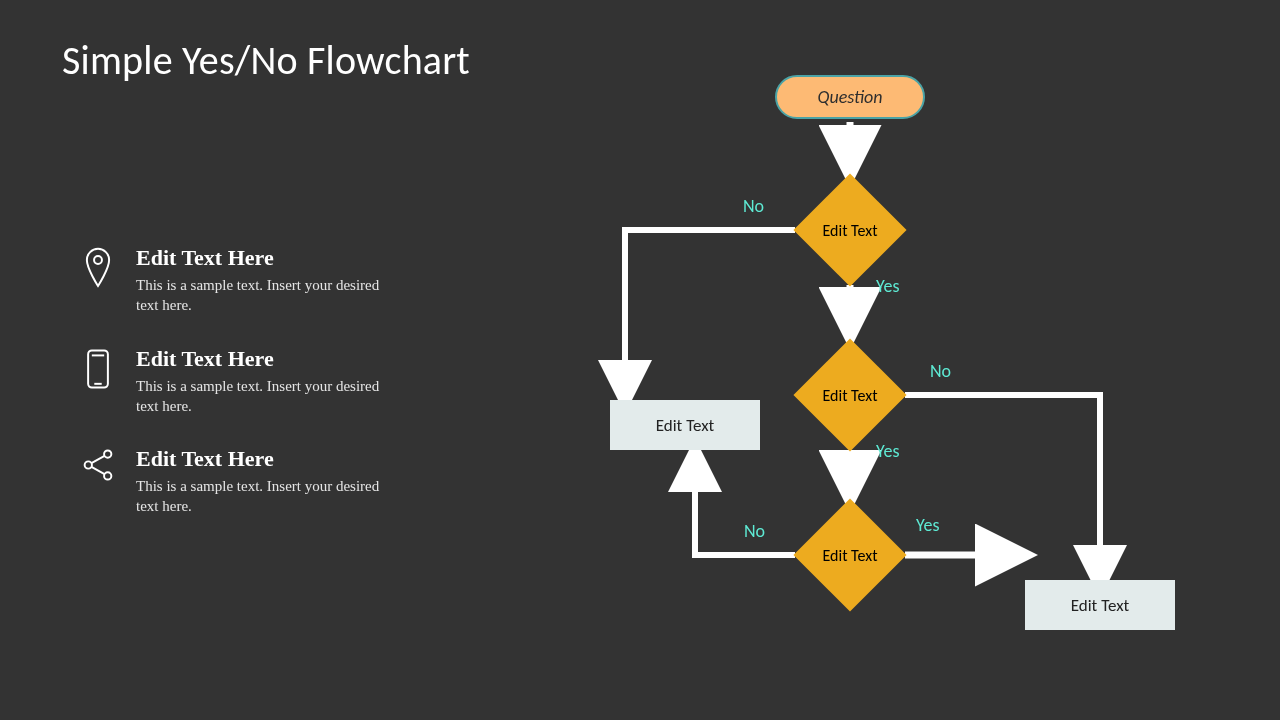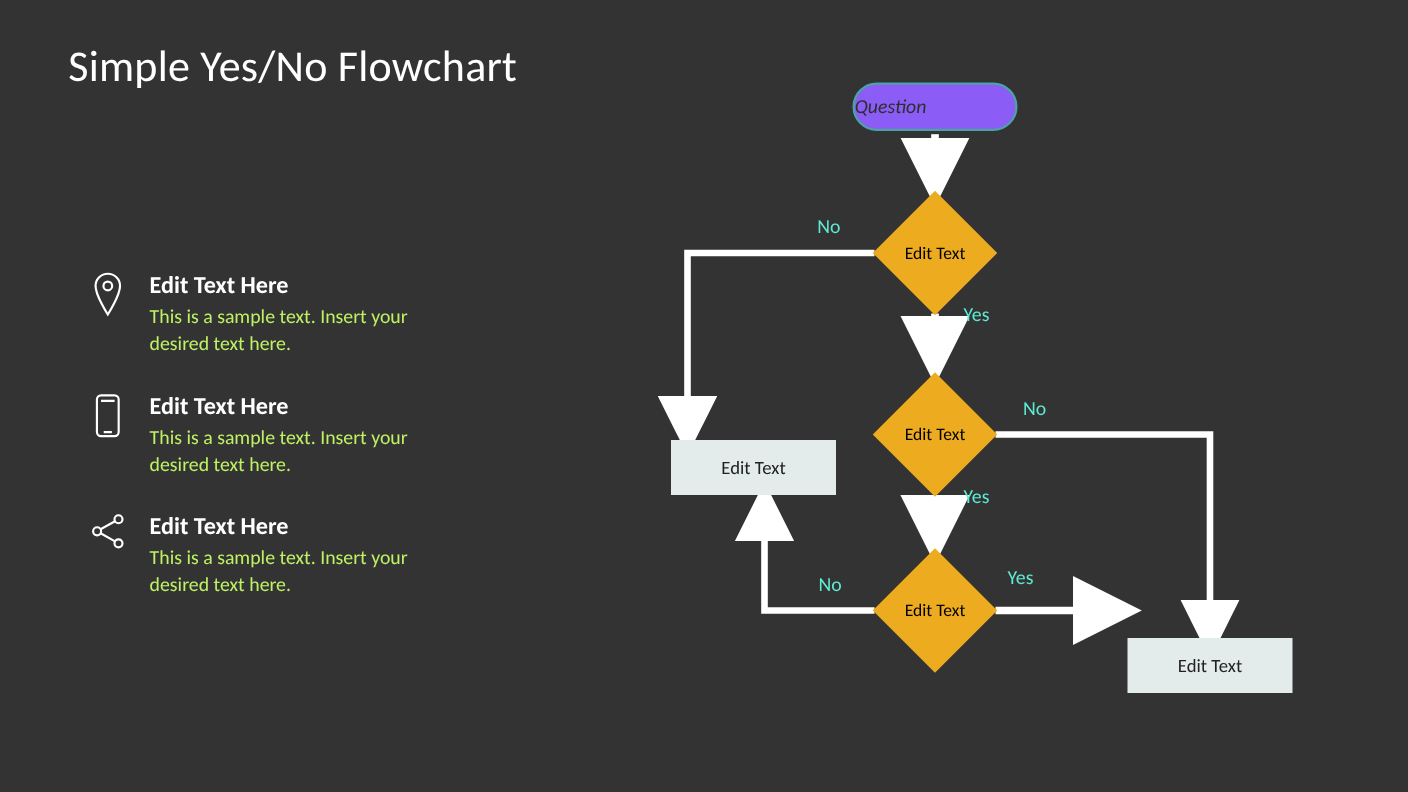--- a/index.html
+++ b/index.html
@@ -1,27 +1,27 @@
 <!DOCTYPE html>
 <html><head>
 <meta charset="utf-8">
 <style>
   html, body { margin:0; padding:0; width:1280px; height:720px; background:#333333; font-family:"Segoe UI","Calibri",Arial,sans-serif; overflow:hidden; }
   .slide { position:relative; width:1280px; height:520px; color:#fff; }
   .title { position:absolute; left:62px; top:36px; font-size:40px; font-weight:400; letter-spacing:.2px; }
-  .bullets { position:absolute; left:78px; top:245px; width:380px; }
+  .bullets { position:absolute; left:78px; top:245px; width:380px;font-family:Liberation Serif, serif; }
   .brow { display:flex; align-items:flex-start; margin-bottom:30px; }
   .brow .icon { width:40px; flex:0 0 40px; display:flex; justify-content:center; margin-top:2px; }
   .brow .bcol { margin-left:18px; }
   .brow .btitle { font-size:22px; font-weight:700; margin:0; }
-  .brow .bdesc { font-size:18px; font-weight:400; color:#bef264; line-height:1.35; margin-top:4px; max-width:260px; }
+  .brow .bdesc { font-size:15px; font-weight:400; color:#e5e5e5; line-height:1.35; margin-top:4px; max-width:260px; }
   svg { display:block; }
   .flow { position:absolute; left:560px; top:60px; width:680px; height:640px; }
   .flow * { box-sizing:border-box; }
-  .pill { position:absolute; left:215px; top:15px; width:150px; height:44px; background:#8b5cf6; border:2px solid #4aa3a6; border-radius:22px; color:#2e2e2e; display:flex; align-items:center; font-size:18px; font-style:italic; }
+  .pill { position:absolute; left:215px; top:15px; width:150px; height:44px; background:#fdba74; border:2px solid #4aa3a6; border-radius:22px; color:#2e2e2e; display:flex; align-items:center; justify-content:center; font-size:18px; font-style:italic; }
   .hint { position:absolute; left:395px; top:16px; font-style:italic; font-size:18px; line-height:1.25; width:230px; }
   .dia { position:absolute; width:110px; height:110px; display:flex; align-items:center; justify-content:center; }
   .dia .box { width:80px; height:80px; background:#edab1f; transform:rotate(45deg); }
   .dia .lbl { position:absolute; color:#000; font-size:16px; }
   .rect { position:absolute; width:150px; height:50px; background:#e3ebeb; color:#222; display:flex; align-items:center; justify-content:center; font-size:17px; }
   .glabel { position:absolute; font-size:18px; color:#5eead4; }
 </style>
 </head>
 <body>
 

